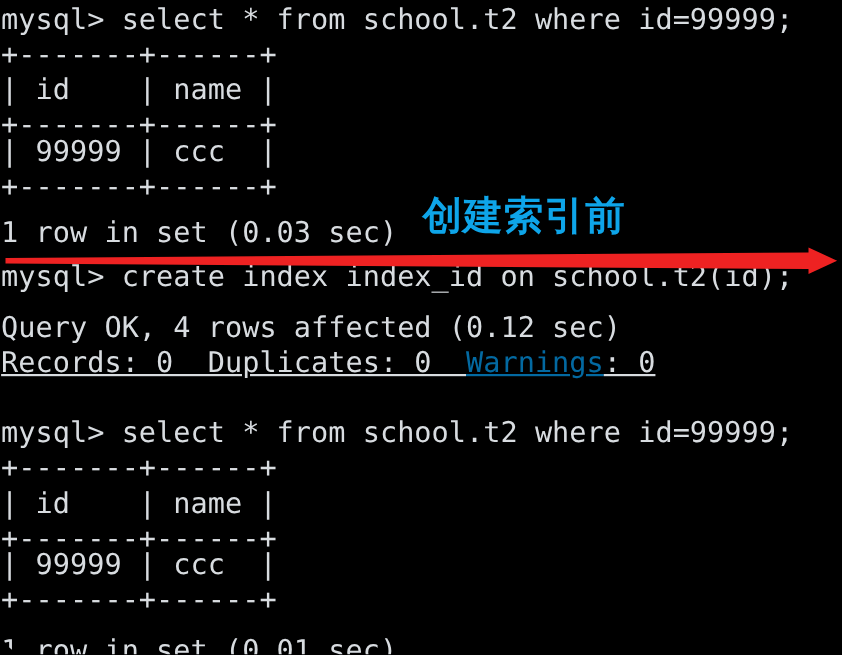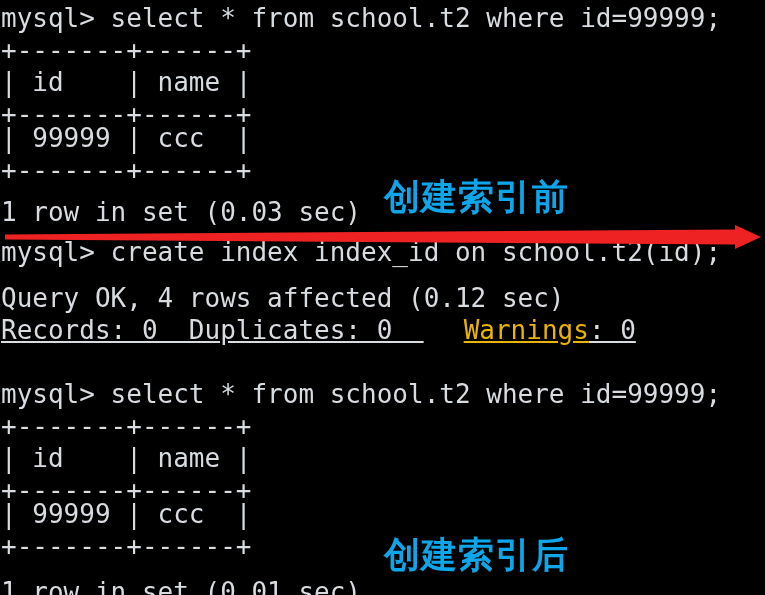--- a/index.html
+++ b/index.html
@@ -7,20 +7,21 @@
     padding: 0;
     background: #000000;
   }
   #screen {
     position: relative;
     width: 765px;
     height: 595px;
     background: #000000;
     overflow: hidden;
     font-family: "DejaVu Sans Mono", "Liberation Mono", monospace;
+    border-radius: 25px;
   }
   .term {
     position: absolute;
     left: 0;
     top: 0;
     width: 765px;
     padding: 0;
     margin: 0;
   }
   .line {
@@ -28,21 +29,21 @@
     left: 1px;
     white-space: pre;
     font-family: "DejaVu Sans Mono", "Liberation Mono", monospace;
     font-size: 26px;
     line-height: 32px;
     letter-spacing: 0px;
     color: #d8dce0;
     height: 32px;
   }
   .line span { white-space: pre; text-decoration: underline; }
-  .warn { color: #eab308; margin-left: 40px; }
+  .warn { color: #0369a1; }
   .annot {
     position: absolute;
     color: #0ea5e9;
     font-family: "DejaVu Sans", "Liberation Sans", sans-serif;
     font-size: 36px;
     font-weight: 700;
     line-height: 38px;
     white-space: pre;
     letter-spacing: 1px;
   }
@@ -85,15 +86,14 @@
   </div>
 
   <div class="annot" style="left:384px; top:178px">创建索引前</div>
 
   <div class="arrow-wrap">
     <svg width="765" height="26" viewBox="0 0 765 26" xmlns="http://www.w3.org/2000/svg">
       <polygon points="5,10.5 735,5.5 735,1 761,13 735,25 735,20.5 5,15.5" fill="#ee2222"></polygon>
     </svg>
   </div>
 
-  <div class="annot" style="left:384px; top:536px">创建索引后</div>
 
 </div>
 
 </body></html>

